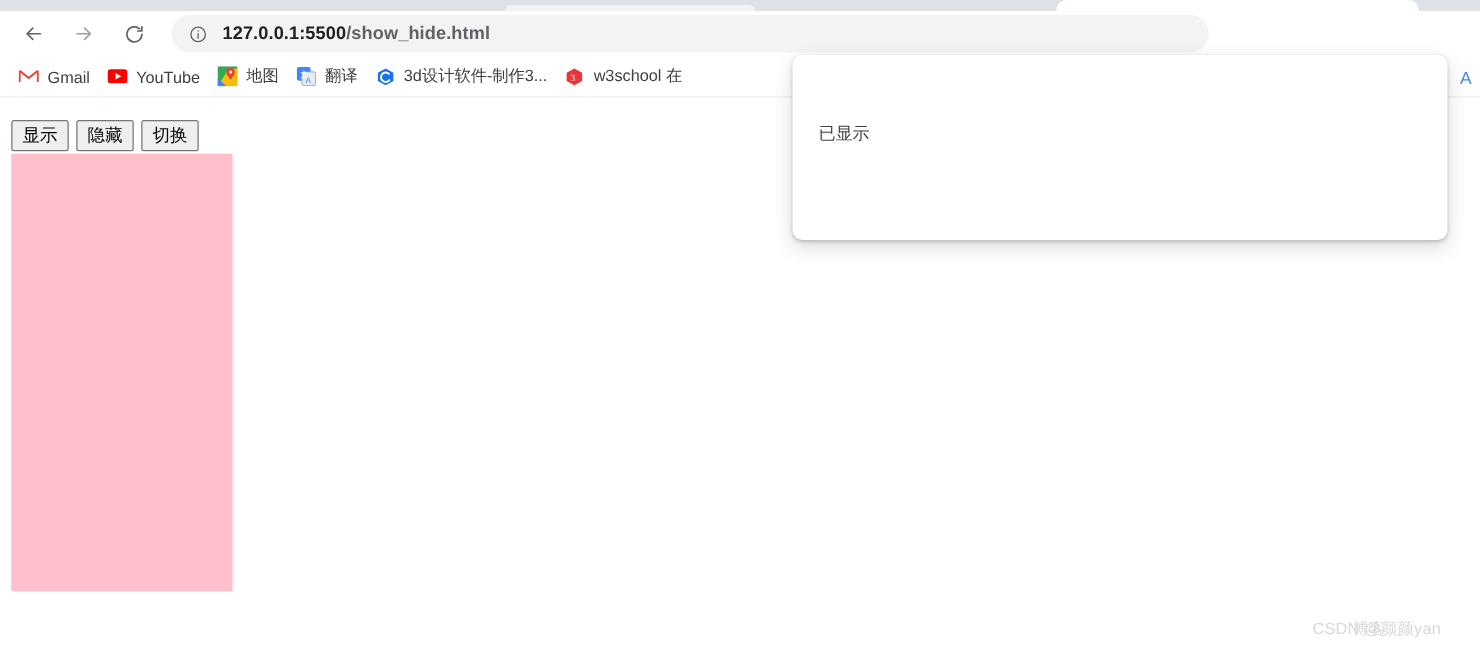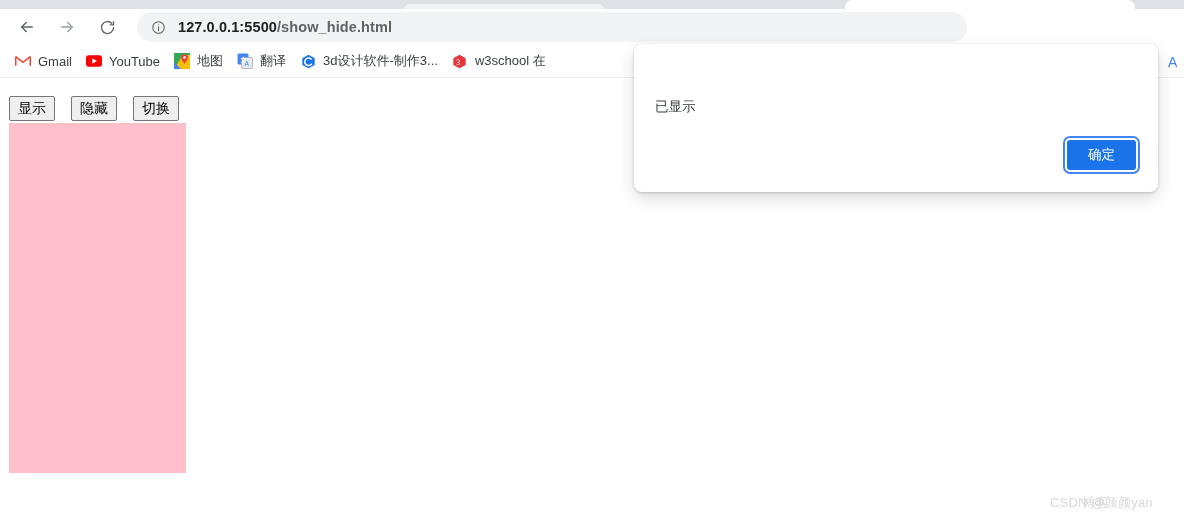--- a/index.html
+++ b/index.html
@@ -169,21 +169,21 @@
     left: 0; top: 78px;
     width: 1184px;
     height: 443px;
     background: #ffffff;
   }
   .btn-row {
     position: absolute;
     left: 9px;
     top: 18px;
     display: flex;
-    gap: 16px;
+    gap: 6px;
   }
   .pg-btn {
     font-family: "Liberation Sans", "DejaVu Sans", sans-serif;
     font-size: 14px;
     color: #000000;
     background: #efefef;
     border: 1px solid #767676;
     border-radius: 2px;
     padding: 3px 8px 4px;
     line-height: 1.15;
@@ -400,14 +400,13 @@
 
 </div>
 
 <div class="watermark">
   <span>CSDN @颜颜yan</span>
   <span class="wm-overlay">博客</span>
 </div>
 
 <div class="dialog">
   <div class="dlg-message">已显示</div>
-  <button class="dlg-ok">确定</button>
 </div>
 
 </body></html>

